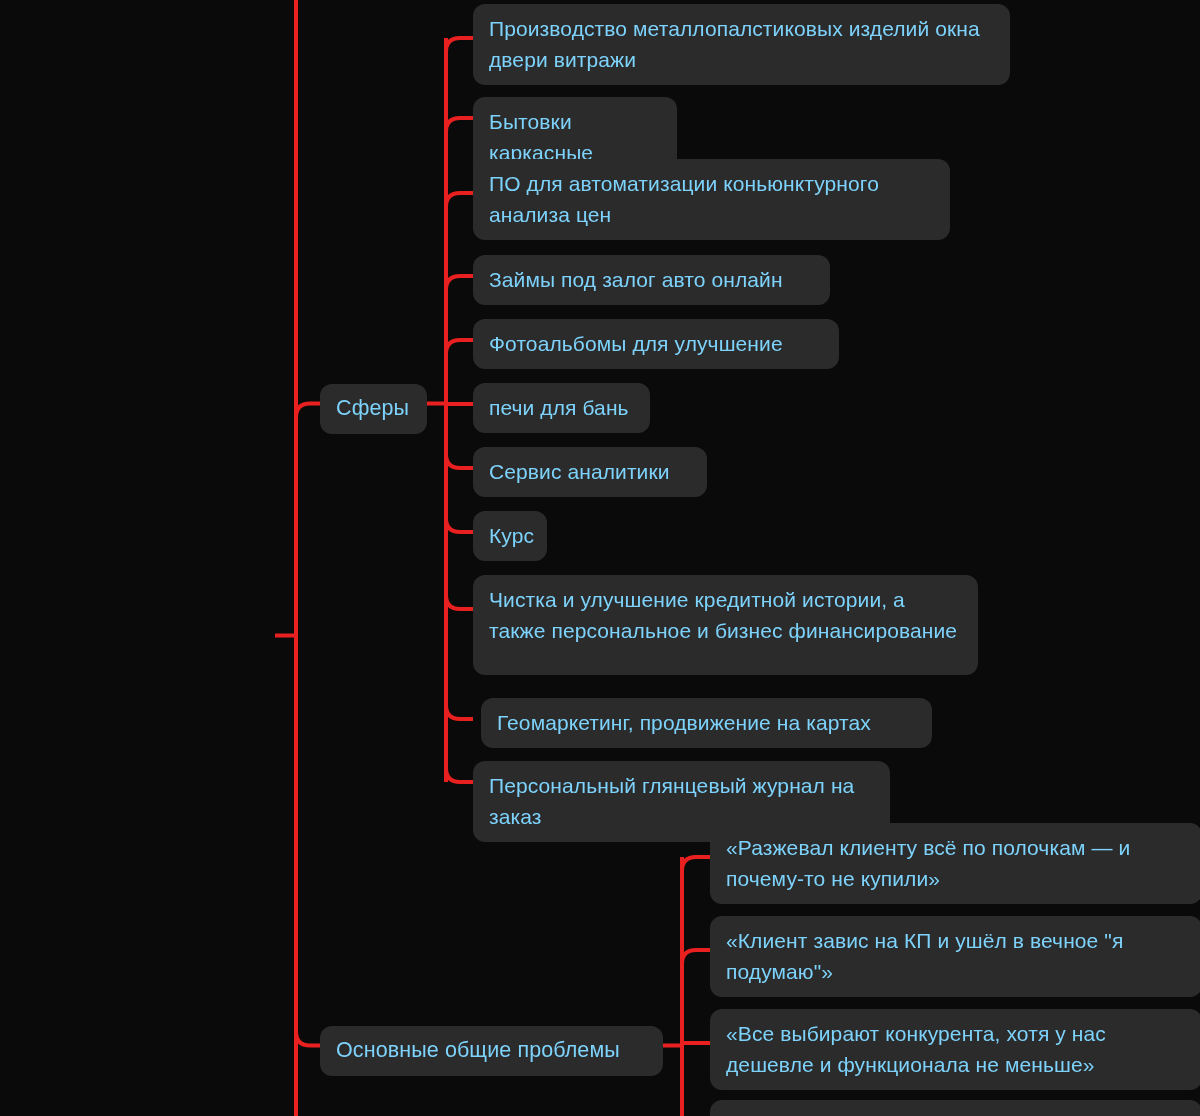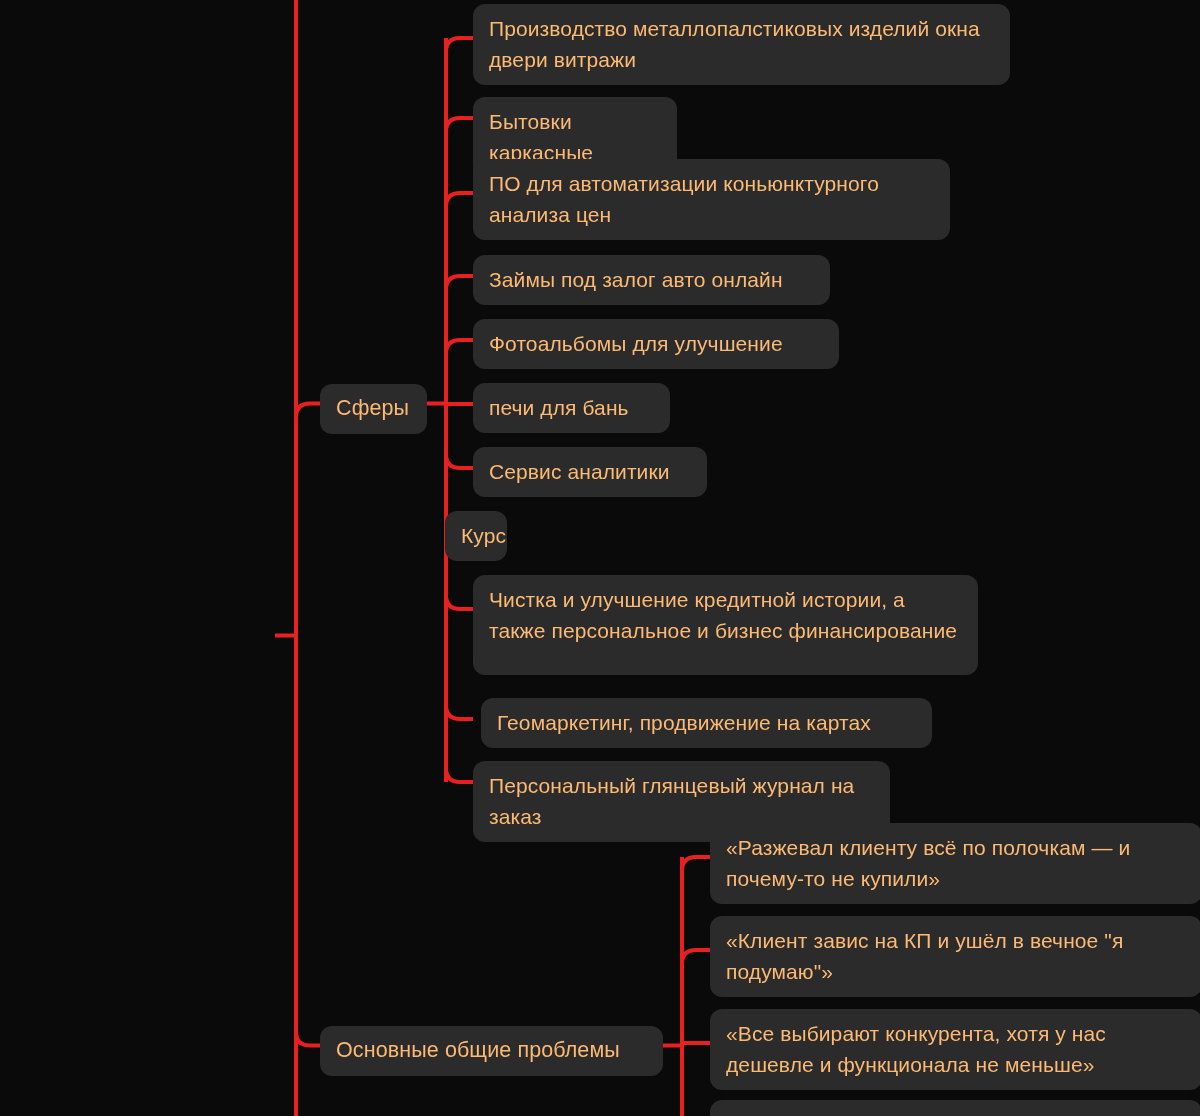--- a/index.html
+++ b/index.html
@@ -21,21 +21,21 @@
     left: 0; top: 0;
     width: 1200px;
     height: 1116px;
     pointer-events: none;
   }
   .node {
     position: absolute;
     box-sizing: border-box;
     background: #2b2b2b;
     border-radius: 12px;
-    color: #fdba74;
+    color: #7dd3fc;
     font-size: 21px;
     line-height: 31px;
     letter-spacing: 0.1px;
     padding: 9px 16px 10px 16px;
     white-space: pre-wrap;
     word-break: normal;
     z-index: 2;
   }
   .node.branch {
     font-size: 21.5px;
@@ -71,23 +71,23 @@
       <path d="M 682 1043 H 710" fill="none" stroke="#e8201f" stroke-width="4" stroke-linecap="butt"></path>
       <path d="M 682 1120 Q 682 1134 696 1134 H 710" fill="none" stroke="#e8201f" stroke-width="4" stroke-linecap="butt"></path>
     </svg>
   <div id="nodes">
       <div class="node branch" style="left: 320px; top: 384px; width: 107px; min-height: 39px;">Сферы</div>
       <div class="node" style="left: 473px; top: 4px; width: 537px; min-height: 70px;">Производство металлопалстиковых изделий окна двери витражи</div>
       <div class="node" style="left: 473px; top: 97px; width: 204px; min-height: 42px;">Бытовки каркасные</div>
       <div class="node" style="left: 473px; top: 159px; width: 477px; min-height: 71px;">ПО для автоматизации коньюнктурного анализа цен</div>
       <div class="node" style="left: 473px; top: 255px; width: 357px; min-height: 42px;">Займы под залог авто онлайн</div>
       <div class="node" style="left: 473px; top: 319px; width: 366px; min-height: 42px;">Фотоальбомы для улучшение</div>
-      <div class="node" style="left: 473px; top: 383px; width: 197px; min-height: 42px;">печи для бань</div>
+      <div class="node" style="left: 473px; top: 383px; width: 177px; min-height: 42px;">печи для бань</div>
       <div class="node" style="left: 473px; top: 447px; width: 234px; min-height: 42px;">Сервис аналитики</div>
-      <div class="node" style="left: 445px; top: 511px; width: 62px; min-height: 42px;">Курс</div>
+      <div class="node" style="left: 473px; top: 511px; width: 74px; min-height: 42px;">Курс</div>
       <div class="node" style="left: 473px; top: 575px; width: 505px; min-height: 100px;">Чистка и улучшение кредитной истории, а также персональное и бизнес финансирование</div>
       <div class="node" style="left: 481px; top: 698px; width: 451px; min-height: 42px;">Геомаркетинг, продвижение на картах</div>
       <div class="node" style="left: 473px; top: 761px; width: 417px; min-height: 42px;">Персональный глянцевый журнал на заказ</div>
       <div class="node branch" style="left: 320px; top: 1026px; width: 343px; min-height: 39px;">Основные общие проблемы</div>
       <div class="node" style="left: 710px; top: 823px; width: 492px; min-height: 70px;">«Разжевал клиенту всё по полочкам — и почему-то не купили»</div>
       <div class="node" style="left: 710px; top: 916px; width: 492px; min-height: 70px;">«Клиент завис на КП и ушёл в вечное "я подумаю"»</div>
       <div class="node" style="left: 710px; top: 1009px; width: 492px; min-height: 70px;">«Все выбирают конкурента, хотя у нас дешевле и функционала не меньше»</div>
       <div class="node" style="left: 710px; top: 1100px; width: 492px; min-height: 70px;"></div>
     </div>
 </div>

